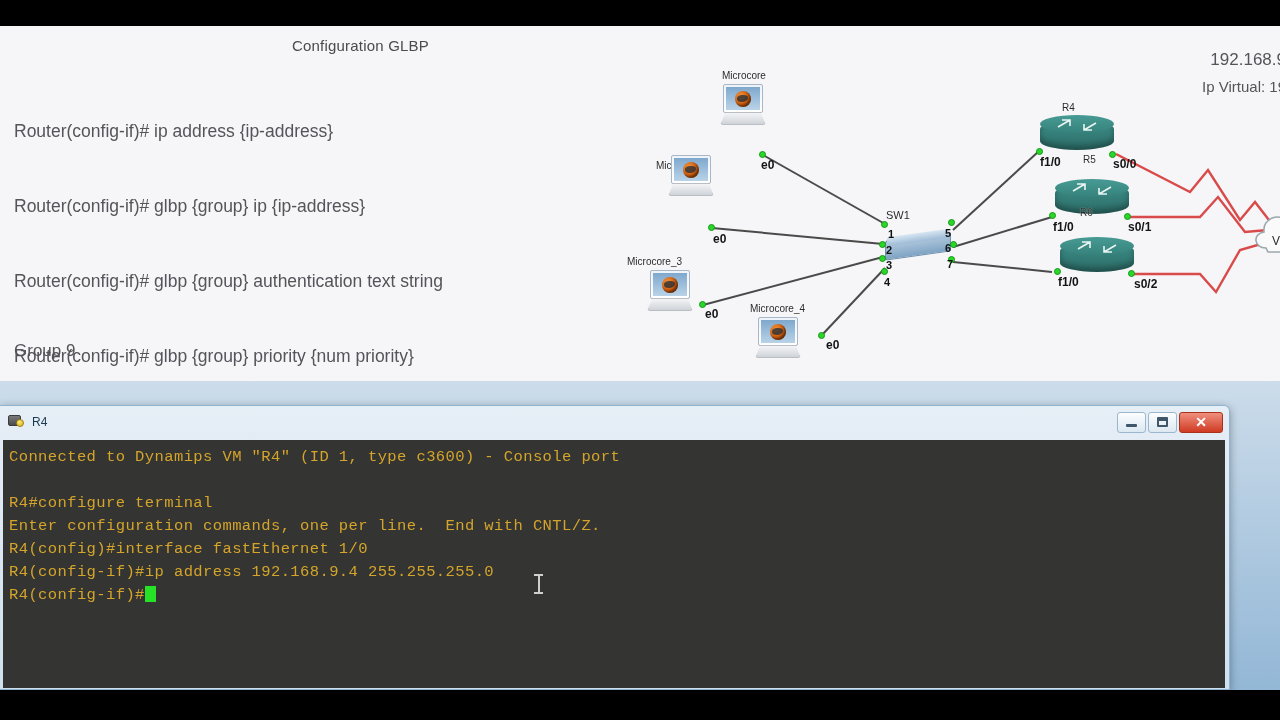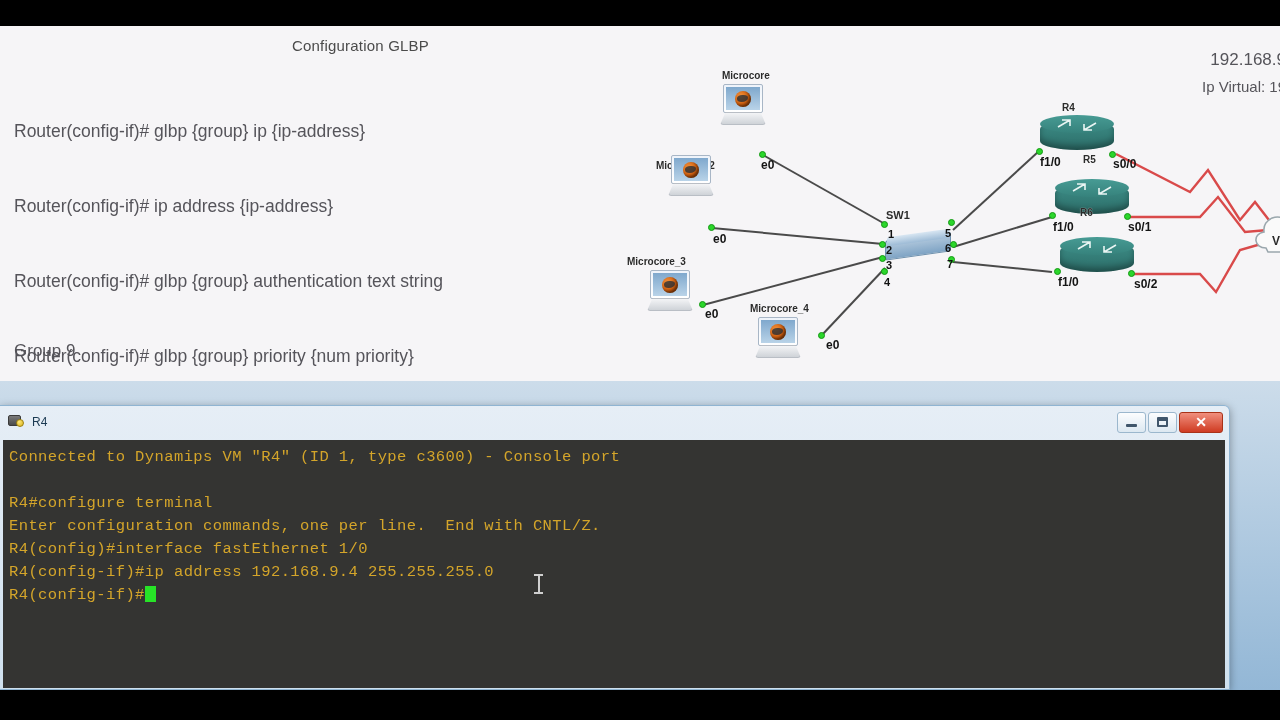--- a/index.html
+++ b/index.html
@@ -45,21 +45,21 @@
     position:absolute; right:-6px; top:20px;
     text-align:right; font-size:17px; line-height:27px; color:#55545a;
     white-space:nowrap;
   }
   .ip-right .l2 { font-size:15px; }
 
   
   .topo { position:absolute; left:600px; top:26px; width:680px; height:355px; }
   .topo svg { position:absolute; left:0; top:0; }
   .node-label {
-    position:absolute; font-size:10px; font-weight:bold; color:#2b2b2b;
+    position:absolute; font-size:10px; font-weight:normal; color:#2b2b2b;
     font-family:"Liberation Sans", sans-serif; white-space:nowrap;
     text-shadow: 0 0 1px rgba(255,255,255,.9);
   }
   .if-label {
     position:absolute; font-size:12px; font-weight:bold; color:#141414;
     font-family:Liberation Sans, sans-serif; white-space:nowrap;
   }
   .port-label {
     position:absolute; font-size:11px; font-weight:bold; color:#111;
     font-family:"Liberation Sans", sans-serif;
@@ -220,22 +220,22 @@
 
 <div id="root">
 
   <div class="bar-top"></div>
 
   <div class="slide">
 
     <div class="slide-title">Configuration GLBP</div>
 
     <div class="cfg-block">
+      <div class="cfg-line">Router(config-if)# ip address {ip-address}</div>
       <div class="cfg-line">Router(config-if)# glbp {group} ip {ip-address}</div>
-      <div class="cfg-line">Router(config-if)# ip address {ip-address}</div>
       <div class="cfg-line">Router(config-if)# glbp {group} authentication text string</div>
       <div class="cfg-line">Router(config-if)# glbp {group} priority {num priority}</div>
       <div class="cfg-line">Router(config-if)# glpb {group} preempt</div>
       <div class="cfg-line">Router(config-if)# glbp {group} load-balancing {select method}</div>
     </div>
 
 
     <div class="group-line">Group 9</div>
 
     <div class="ip-right">

